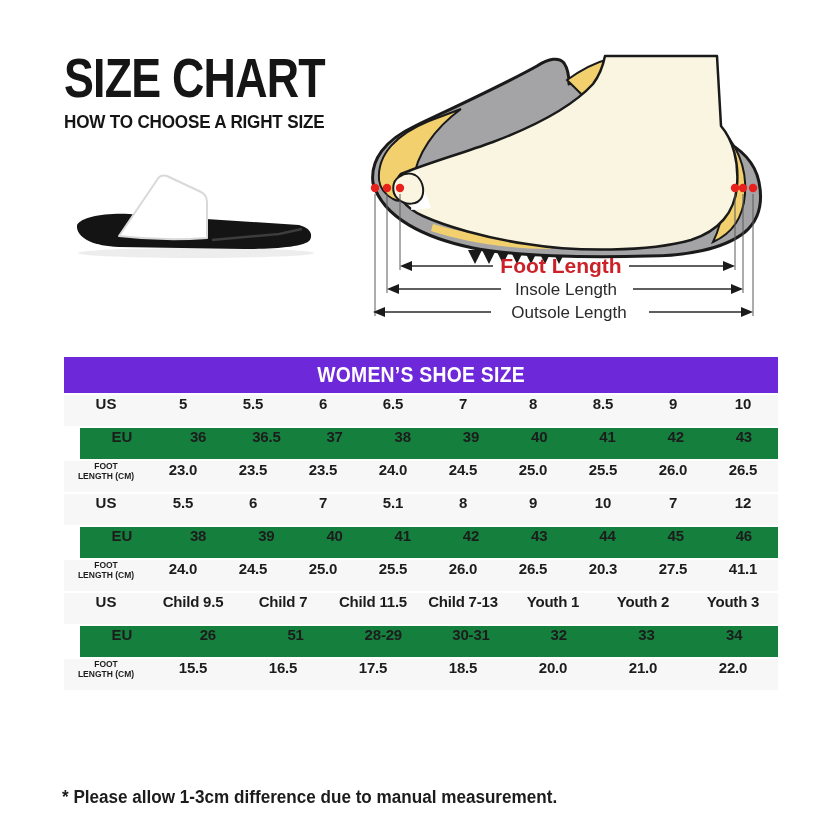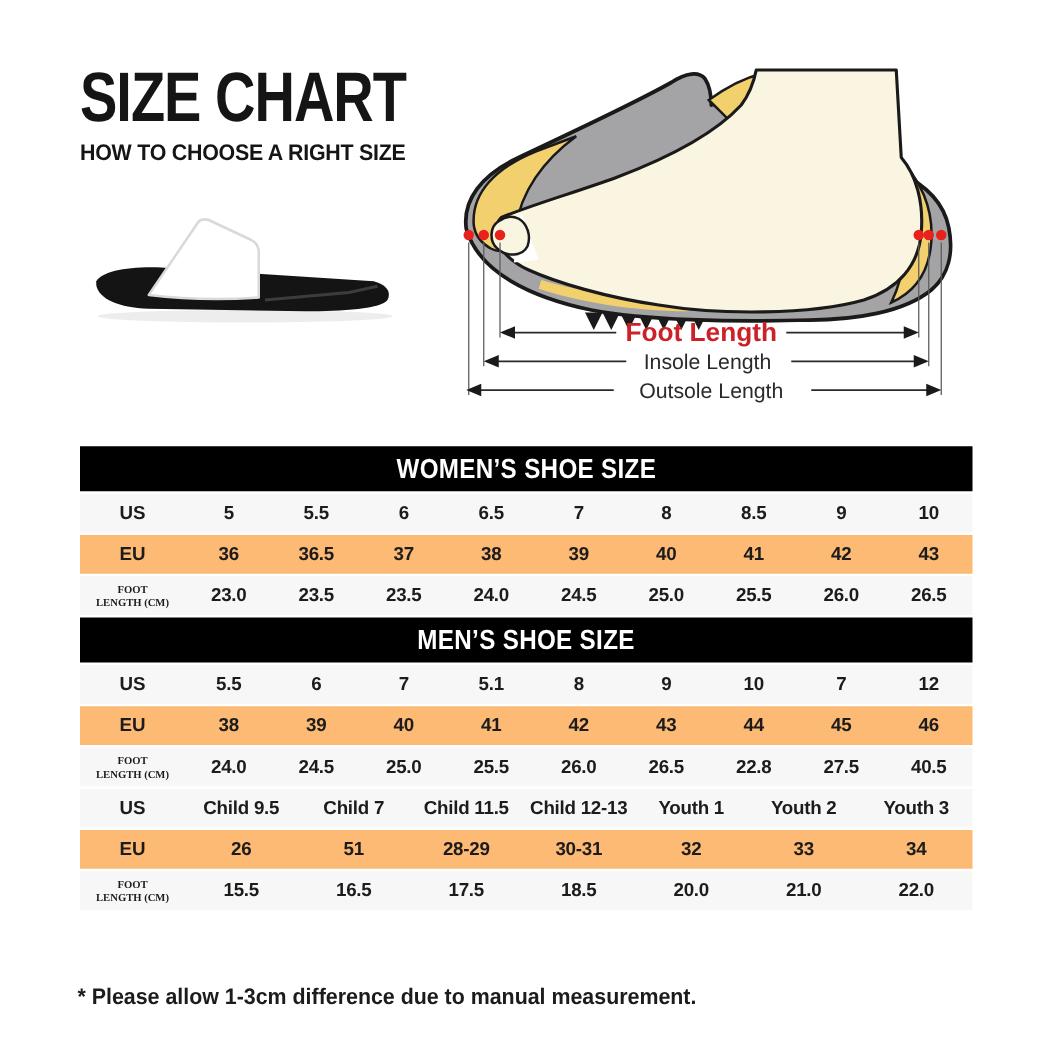--- a/index.html
+++ b/index.html
@@ -22,33 +22,33 @@
 
   
   .sandal-wrap { position:absolute; left:74px; top:168px; }
   .footdiag-wrap { position:absolute; left:365px; top:28px; }
   svg text { font-family:"Liberation Sans","DejaVu Sans",sans-serif; }
 
   
   .tables { position:absolute; left:64px; top:357px; width:714px; }
   .tbl-section { margin-bottom:2px; }
   .tbl-title-bar {
-    height:36px; background:#000000; display:flex; align-items:center; justify-content:center;
+    height:36px; background:#6d28d9; display:flex; align-items:center; justify-content:center;
   }
   .tbl-title-bar span {
     color:#ffffff; font-weight:bold; font-size:22px; letter-spacing:0.3px;
     transform:scaleX(0.88); white-space:nowrap;
   }
-  .size-row { display:flex; align-items:center; height:31px; margin-top:2px; }
+  .size-row { display:flex; height:31px; margin-top:2px; }
   .row-light { background:#f7f7f7; }
-  .row-gray  { background:#fdba74; }
+  .row-gray  { background:#15803d;margin-left:16px; }
   .row-label {
     flex:0 0 84px; text-align:center; font-weight:bold; font-size:15px; color:#1c1c1c;
   }
-  .row-label.small { font-size:8.5px; line-height:1.2; white-space:pre-line; letter-spacing:0;font-family:Liberation Serif, serif; }
+  .row-label.small { font-size:8.5px; line-height:1.2; white-space:pre-line; letter-spacing:0; }
   .size-cell {
     flex:1 1 0; text-align:center; font-weight:bold; font-size:15px; color:#1c1c1c;
     letter-spacing:-0.2px; white-space:nowrap;
   }
 
   
   .footnote {
     position:absolute; left:62px; top:787px; font-size:18px; font-weight:bold; color:#1c1c1c;
     transform:scaleX(0.95); transform-origin:left top; white-space:nowrap;
   }
@@ -184,23 +184,20 @@
           <div class="size-cell">23.5</div>
           <div class="size-cell">24.0</div>
           <div class="size-cell">24.5</div>
           <div class="size-cell">25.0</div>
           <div class="size-cell">25.5</div>
           <div class="size-cell">26.0</div>
           <div class="size-cell">26.5</div>
         </div>
       </div>
       <div class="tbl-section">
-        <div class="tbl-title-bar">
-          <span>MEN’S SHOE SIZE</span>
-        </div>
         <div class="size-row row-light">
           <div class="row-label">US</div>
           <div class="size-cell">5.5</div>
           <div class="size-cell">6</div>
           <div class="size-cell">7</div>
           <div class="size-cell">5.1</div>
           <div class="size-cell">8</div>
           <div class="size-cell">9</div>
           <div class="size-cell">10</div>
           <div class="size-cell">7</div>
@@ -220,32 +217,32 @@
         </div>
         <div class="size-row row-light">
           <div class="row-label small">FOOT
 LENGTH (CM)</div>
           <div class="size-cell">24.0</div>
           <div class="size-cell">24.5</div>
           <div class="size-cell">25.0</div>
           <div class="size-cell">25.5</div>
           <div class="size-cell">26.0</div>
           <div class="size-cell">26.5</div>
-          <div class="size-cell">22.8</div>
+          <div class="size-cell">20.3</div>
           <div class="size-cell">27.5</div>
-          <div class="size-cell">40.5</div>
+          <div class="size-cell">41.1</div>
         </div>
       </div>
       <div class="tbl-section">
         <div class="size-row row-light">
           <div class="row-label">US</div>
           <div class="size-cell">Child 9.5</div>
           <div class="size-cell">Child 7</div>
           <div class="size-cell">Child 11.5</div>
-          <div class="size-cell">Child 12-13</div>
+          <div class="size-cell">Child 7-13</div>
           <div class="size-cell">Youth 1</div>
           <div class="size-cell">Youth 2</div>
           <div class="size-cell">Youth 3</div>
         </div>
         <div class="size-row row-gray">
           <div class="row-label">EU</div>
           <div class="size-cell">26</div>
           <div class="size-cell">51</div>
           <div class="size-cell">28-29</div>
           <div class="size-cell">30-31</div>

